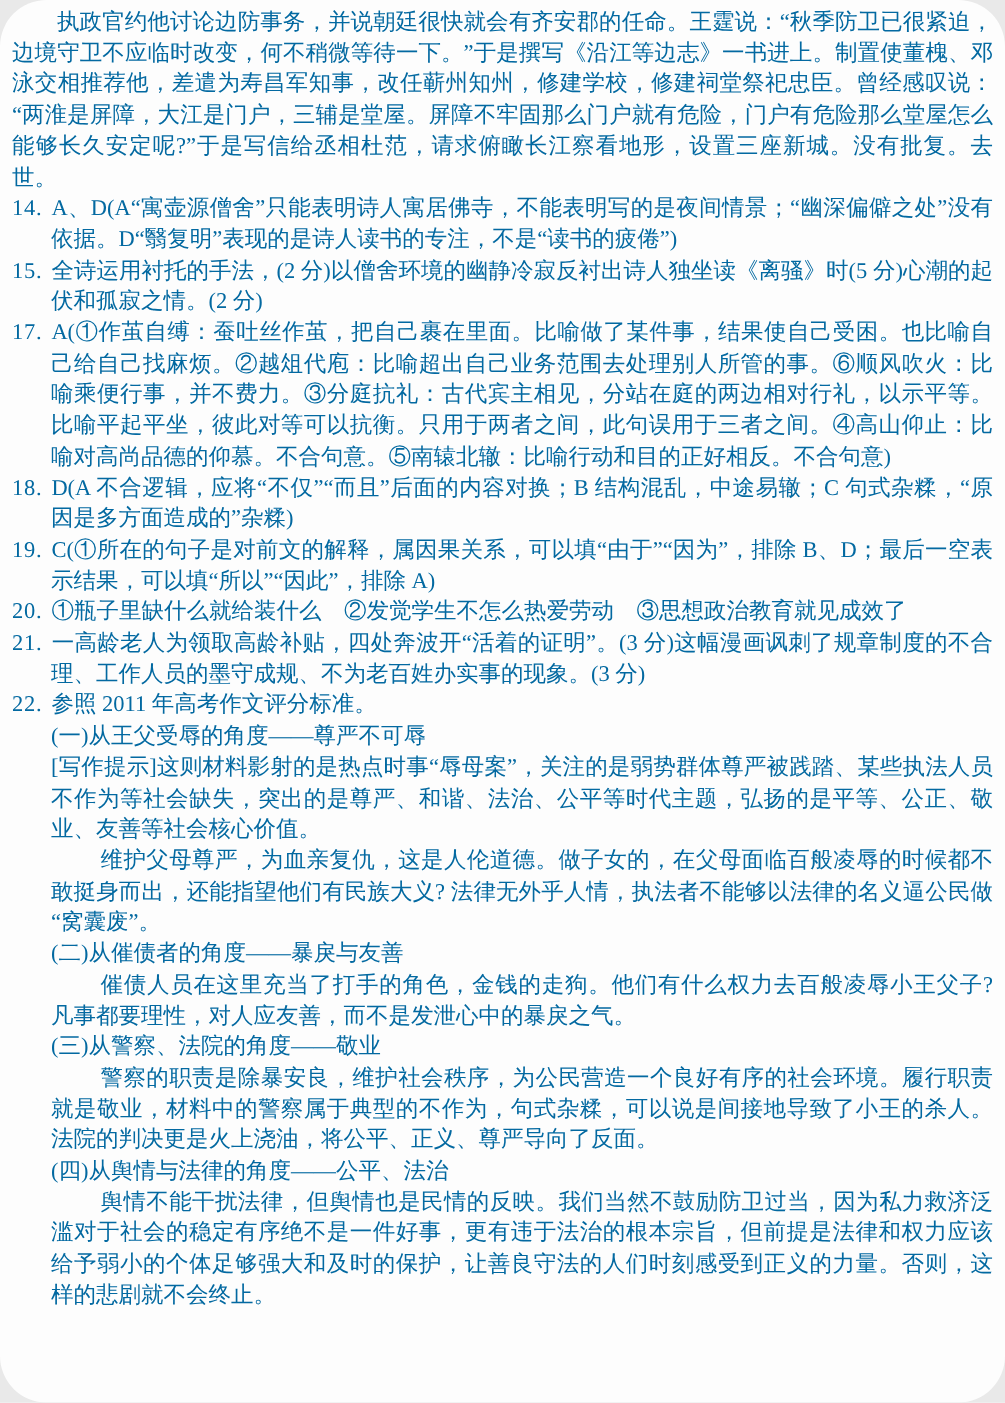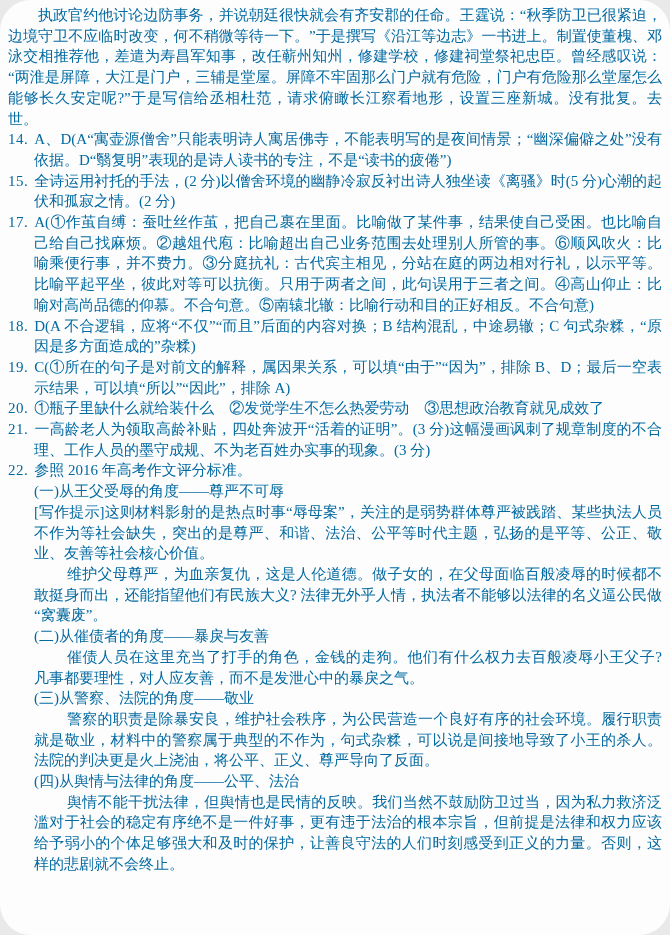--- a/index.html
+++ b/index.html
@@ -47,21 +47,21 @@
   <p class="item"><span class="num">17.</span><span>A(①作茧自缚：蚕吐丝作茧，把自己裹在里面。比喻做了某件事，结果使自己受困。也比喻自己给自己找麻烦。②越俎代庖：比喻超出自己业务范围去处理别人所管的事。⑥顺风吹火：比喻乘便行事，并不费力。③分庭抗礼：古代宾主相见，分站在庭的两边相对行礼，以示平等。比喻平起平坐，彼此对等可以抗衡。只用于两者之间，此句误用于三者之间。④高山仰止：比喻对高尚品德的仰慕。不合句意。⑤南辕北辙：比喻行动和目的正好相反。不合句意)</span></p>
 
   <p class="item"><span class="num">18.</span><span>D(A 不合逻辑，应将“不仅”“而且”后面的内容对换；B 结构混乱，中途易辙；C 句式杂糅，“原因是多方面造成的”杂糅)</span></p>
 
   <p class="item"><span class="num">19.</span><span>C(①所在的句子是对前文的解释，属因果关系，可以填“由于”“因为”，排除 B、D；最后一空表示结果，可以填“所以”“因此”，排除 A)</span></p>
 
   <p class="item"><span class="num">20.</span><span>①瓶子里缺什么就给装什么　②发觉学生不怎么热爱劳动　③思想政治教育就见成效了</span></p>
 
   <p class="item"><span class="num">21.</span><span>一高龄老人为领取高龄补贴，四处奔波开“活着的证明”。(3 分)这幅漫画讽刺了规章制度的不合理、工作人员的墨守成规、不为老百姓办实事的现象。(3 分)</span></p>
 
-  <p class="item"><span class="num">22.</span><span>参照 2016 年高考作文评分标准。</span></p>
+  <p class="item"><span class="num">22.</span><span>参照 2011 年高考作文评分标准。</span></p>
 
   <div class="essay">
     <p class="flush">(一)从王父受辱的角度——尊严不可辱</p>
     <p class="flush">[写作提示]这则材料影射的是热点时事“辱母案”，关注的是弱势群体尊严被践踏、某些执法人员不作为等社会缺失，突出的是尊严、和谐、法治、公平等时代主题，弘扬的是平等、公正、敬业、友善等社会核心价值。</p>
     <p class="indent2">维护父母尊严，为血亲复仇，这是人伦道德。做子女的，在父母面临百般凌辱的时候都不敢挺身而出，还能指望他们有民族大义? 法律无外乎人情，执法者不能够以法律的名义逼公民做“窝囊废”。</p>
     <p class="flush">(二)从催债者的角度——暴戾与友善</p>
     <p class="indent2">催债人员在这里充当了打手的角色，金钱的走狗。他们有什么权力去百般凌辱小王父子? 凡事都要理性，对人应友善，而不是发泄心中的暴戾之气。</p>
     <p class="flush">(三)从警察、法院的角度——敬业</p>
     <p class="indent2">警察的职责是除暴安良，维护社会秩序，为公民营造一个良好有序的社会环境。履行职责就是敬业，材料中的警察属于典型的不作为，句式杂糅，可以说是间接地导致了小王的杀人。法院的判决更是火上浇油，将公平、正义、尊严导向了反面。</p>
     <p class="flush">(四)从舆情与法律的角度——公平、法治</p>

